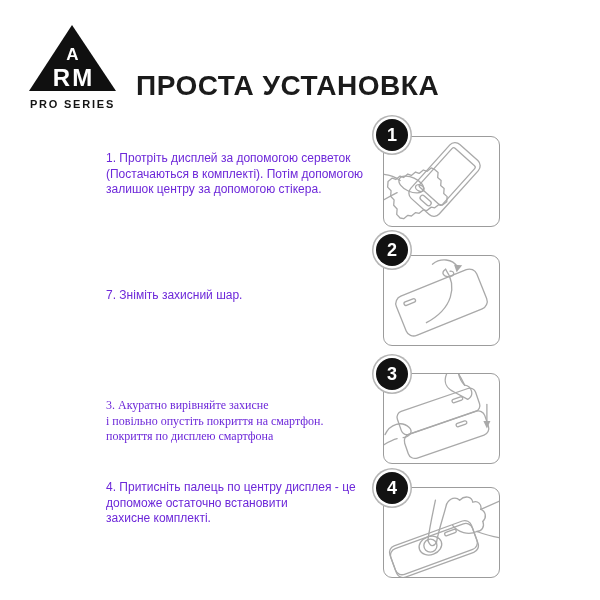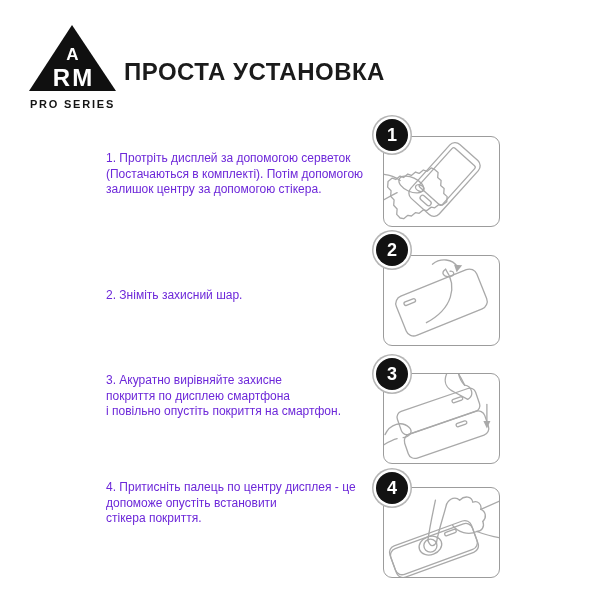--- a/index.html
+++ b/index.html
@@ -7,31 +7,31 @@
     position:relative; width:600px; height:600px; background:#ffffff;
     font-family:"Liberation Sans", sans-serif; overflow:hidden;
   }
   
   .logo-svg { position:absolute; left:24px; top:20px; width:100px; height:92px; }
   .logo-a   { font-family:"Liberation Sans",sans-serif; font-weight:700; font-size:17px; fill:#ffffff; }
   .logo-rm  { font-family:"Liberation Sans",sans-serif; font-weight:700; font-size:24px; fill:#ffffff; letter-spacing:2px; }
   .logo-sub { font-family:"Liberation Sans",sans-serif; font-weight:700; font-size:11px; fill:#141414; letter-spacing:1.8px; }
   
   .title {
-    position:absolute; left:124px; top:58px; margin:0;
-    font-size:24px; font-weight:700; letter-spacing:0.5px; color:#1b1b1b; white-space:nowrap;
+    position:absolute; left:124px; top:58px; margin:12px;
+    font-size:28px; font-weight:700; letter-spacing:0.5px; color:#1b1b1b; white-space:nowrap;
   }
   
   .step-text {
     position:absolute; left:106px; width:272px;
     font-size:12px; line-height:15.6px; color:#6d28d9;
   }
   .step-text.s1 { top:151px; }
   .step-text.s2 { top:288px; }
-  .step-text.s3 { top:373px; }
+  .step-text.s3 { top:398px;font-family:Liberation Serif, serif; }
   .step-text.s4 { top:480px; }
   
   .figure {
     position:absolute; left:383px; width:117px; height:91px;
     border:1.5px solid #9c9c9c; border-radius:9px; box-sizing:border-box; background:#fff;
   }
   .figure.f1 { top:136px; }
   .figure.f2 { top:255px; }
   .figure.f3 { top:373px; }
   .figure.f4 { top:487px; }
@@ -91,21 +91,21 @@
         l-3.4 -3.6 l0.4 -5.4 l-3.4 -3.6 l0.4 -5.4 l-3.4 -3.6 l0.4 -5.4 l-3.4 -3.6 l0.4 -5.4 Z"></path>
 
       <ellipse cx="27" cy="47" rx="13" ry="7" transform="rotate(24 27 47)"></ellipse>
       <ellipse cx="35.5" cy="50.5" rx="4.5" ry="3" transform="rotate(24 35.5 50.5)"></ellipse>
       <path d="M0 37 Q 9 38 16 43"></path>
       <path d="M0 62 Q 7 58 13 55"></path>
     </svg>
   </div>
 
   <div class="step-text s2">
-    <div>2. Зніміть захисний шар.</div>
+    <div>7. Зніміть захисний шар.</div>
   </div>
   <div class="badge b2">
     <span>2</span>
   </div>
   <div class="figure f2">
     <svg class="art" viewBox="0 0 114 88">
 
       <g transform="rotate(-22 57 46)">
         <rect x="14" y="25" width="86" height="42" rx="8"></rect>
         <rect x="22" y="32" width="12" height="3.6" rx="1.8"></rect>
@@ -114,22 +114,22 @@
       <path d="M61 13 C 73 30 68 52 42 66"></path>
       <path d="M61 13 c -5 3.5 -2 8.5 5 7 c 5 -1 3.5 -5.5 -0.5 -5"></path>
 
       <path d="M48 8 C 56 1.5 68 2.5 73 11"></path>
       <polygon class="fillhead" points="69.5,8.5 77.5,9 72,16"></polygon>
     </svg>
   </div>
 
   <div class="step-text s3">
     <div>3. Акуратно вирівняйте захисне</div>
+    <div>і повільно опустіть покриття на смартфон.</div>
     <div>покриття по дисплею смартфона</div>
-    <div>і повільно опустіть покриття на смартфон.</div>
   </div>
   <div class="badge b3">
     <span>3</span>
   </div>
   <div class="figure f3">
     <svg class="art" viewBox="0 0 114 88">
 
       <g transform="rotate(-19 54 37)">
         <rect x="13" y="25" width="82" height="24" rx="6"></rect>
         <rect x="70" y="30.5" width="11" height="3.4" rx="1.7"></rect>
@@ -146,22 +146,22 @@
       <path d="M1 60 C 6 49 18 46 25 53 C 29 57 26 62 19 63"></path>
       <path d="M0 70 C 5 67 9 65 13 64"></path>
 
       <line x1="102" y1="30" x2="102" y2="48"></line>
       <polygon class="fillhead" points="98.5,46.5 105.5,46.5 102,54"></polygon>
     </svg>
   </div>
 
   <div class="step-text s4">
     <div>4. Притисніть палець по центру дисплея - це</div>
-    <div>допоможе опустіть встановити</div>
-    <div>стікера покриття.</div>
+    <div>допоможе остаточно встановити</div>
+    <div>захисне комплекті.</div>
   </div>
   <div class="badge b4">
     <span>4</span>
   </div>
   <div class="figure f4">
     <svg class="art" viewBox="0 0 114 88">
 
       <g transform="rotate(-20 49 59)">
         <rect x="6" y="47" width="86" height="30" rx="7"></rect>
         <rect x="6" y="44" width="86" height="30" rx="7"></rect>

